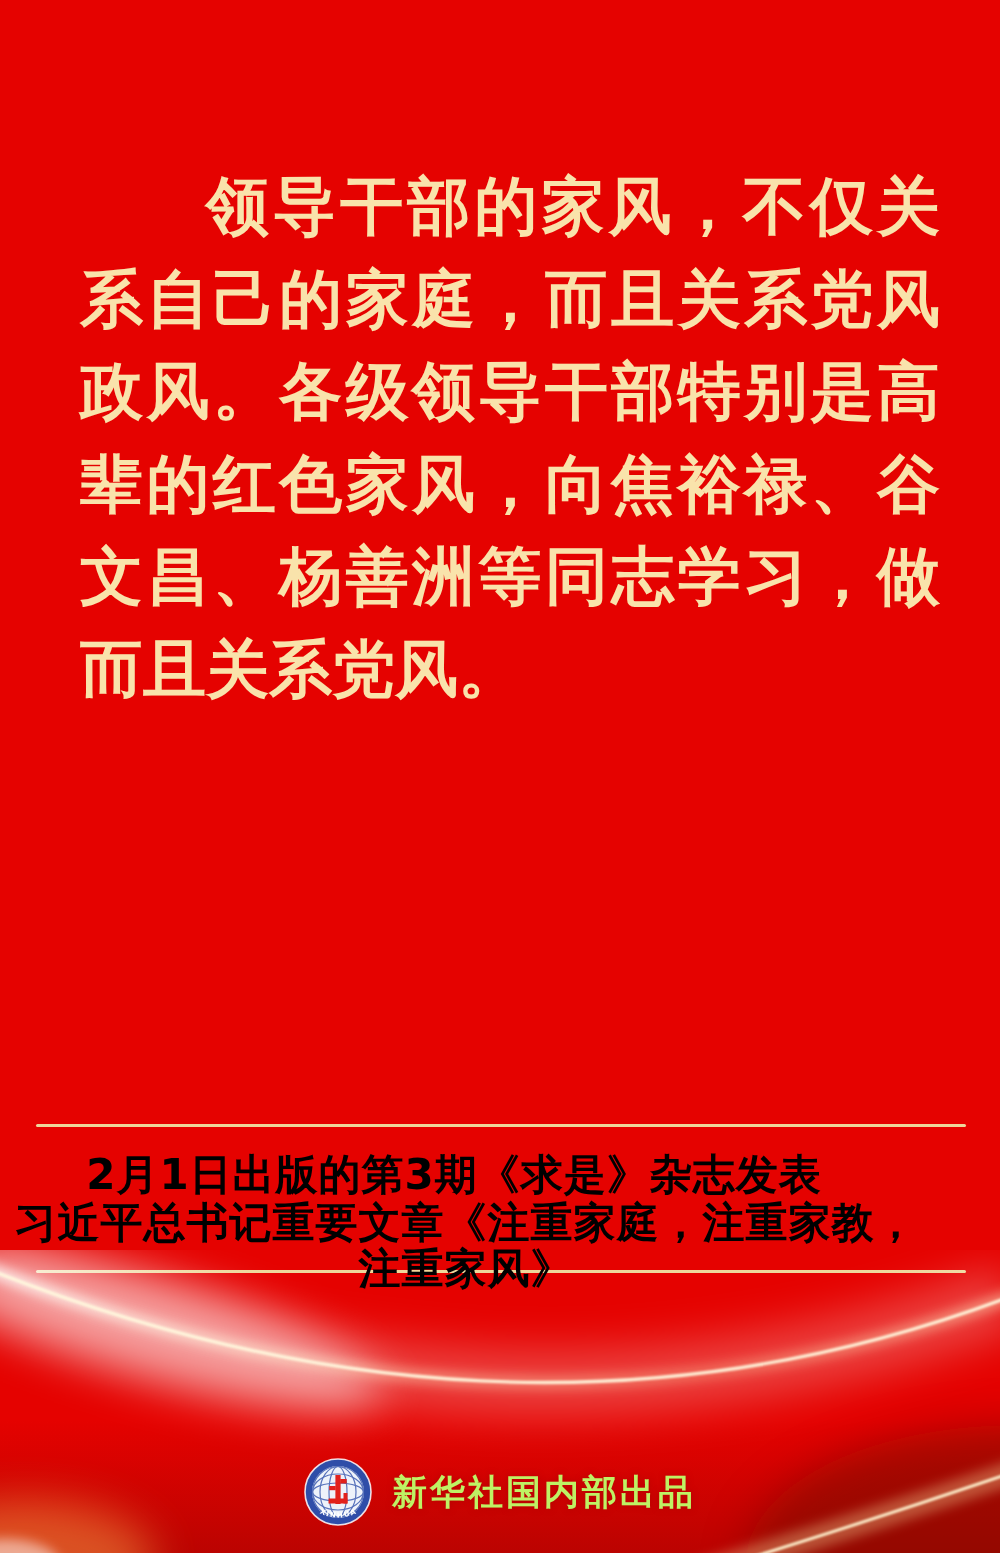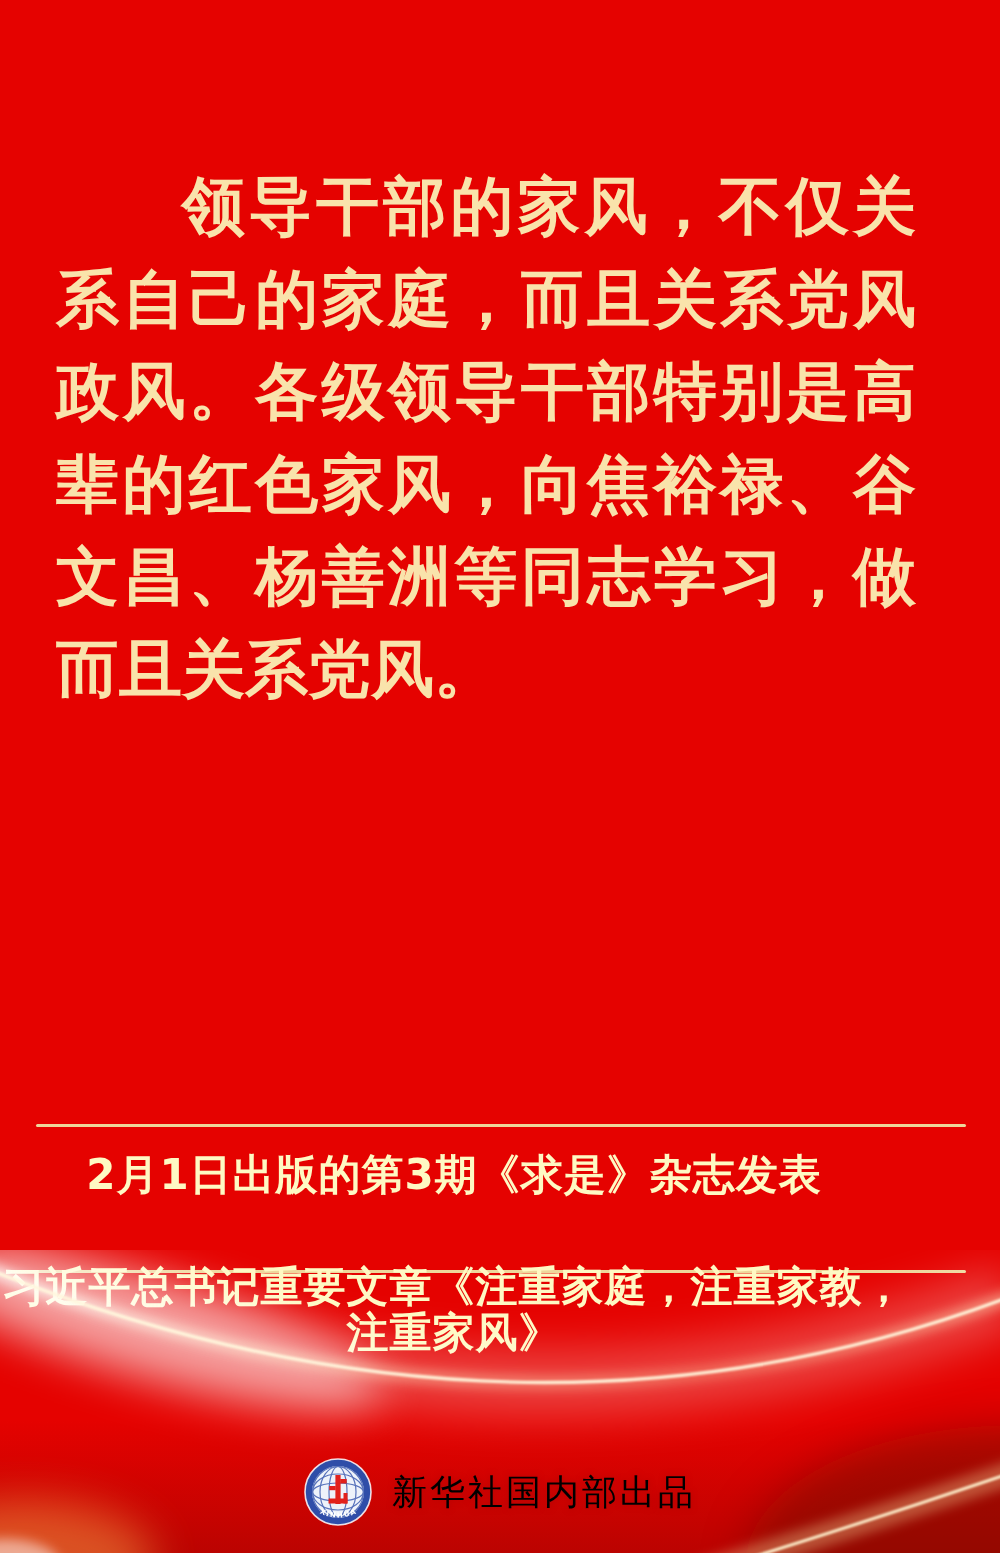--- a/index.html
+++ b/index.html
@@ -5,21 +5,21 @@
   html,body{margin:0;padding:0;}
   body{
     width:1000px;height:1553px;position:relative;overflow:hidden;
     background:#e50200;
     font-family:"DejaVu Sans","Liberation Sans",sans-serif;
   }
   .poster{position:absolute;inset:0;}
 
   
   .quote{
-    position:absolute;left:56px;top:160px;width:860px;
+    position:absolute;left:80px;top:160px;width:860px;
     color:#f9e3ab;
     font-family:"DejaVu Serif","Liberation Serif",serif;
     font-weight:bold;
   }
   .qline{
     display:block;height:92.5px;line-height:92.5px;font-size:63px;
     text-align:justify;text-align-last:justify;
     white-space:nowrap;
   }
   .qline.first{text-indent:126px;}
@@ -29,37 +29,37 @@
   .rule{
     position:absolute;left:36px;width:930px;height:3px;
     background:#eed79b;border-radius:2px;
   }
   .rule1{top:1124px;}
   .rule2{top:1270px;}
 
   
   .caption{
     position:absolute;left:0;width:908px;text-align:center;
-    color:#fef9c3;font-weight:bold;font-size:42px;line-height:46px;
+    color:#000000;font-weight:bold;font-size:42px;line-height:46px;
     letter-spacing:1px;
   }
   .caption.c1{top:1152px;}
-  .caption.c2{top:1264px;}
+  .caption.c2{top:1200px;margin-left:12px;}
 
   
   .flares{position:absolute;left:0;top:1250px;width:1000px;height:303px;pointer-events:none;}
 
   
   .footer{
     position:absolute;left:0;top:1458px;width:1000px;
     display:flex;justify-content:center;align-items:center;gap:20px;
   }
   .footer-logo{width:68px;height:68px;flex:0 0 auto;}
   .footer-credit{
-    color:#000000;font-size:35px;font-weight:normal;letter-spacing:3px;
+    color:#bef264;font-size:35px;font-weight:bold;letter-spacing:3px;
     text-shadow:0 0 6px rgba(160,0,0,.55);
   }
 </style>
 </head>
 <body>
 
 <div class="poster">
 
   <div class="quote">
     <div class="qline first">领导干部的家风，不仅关</div>

